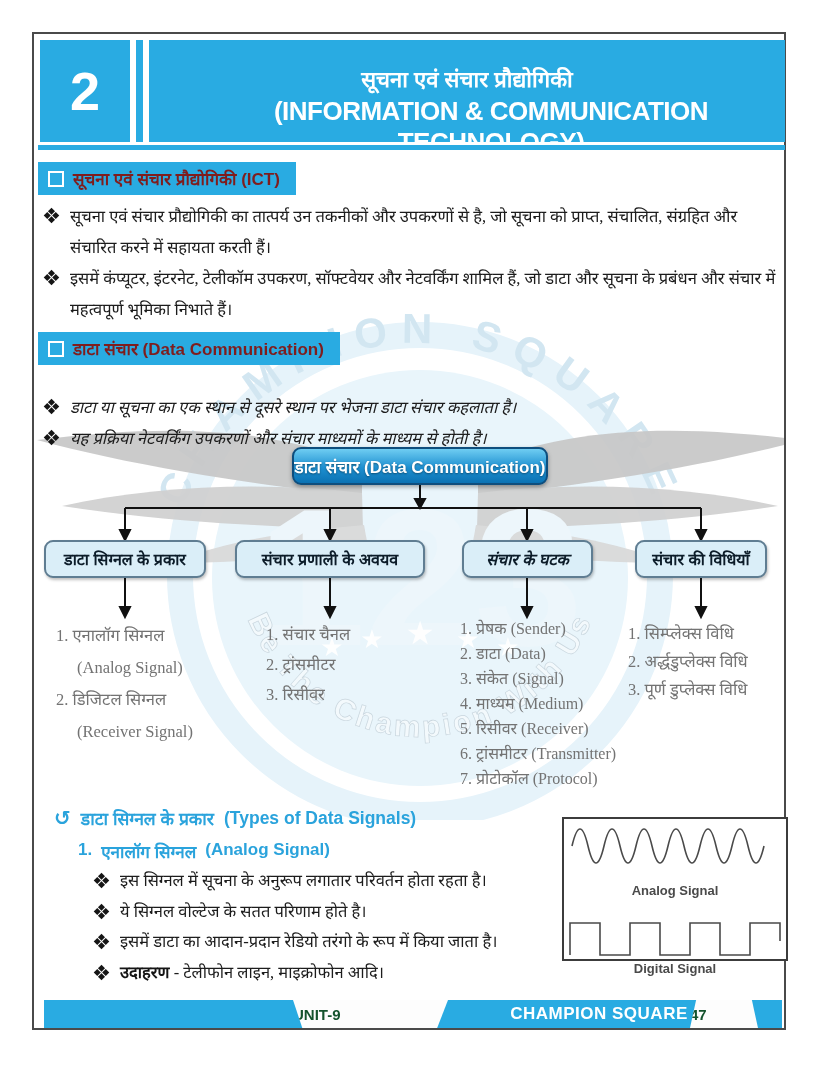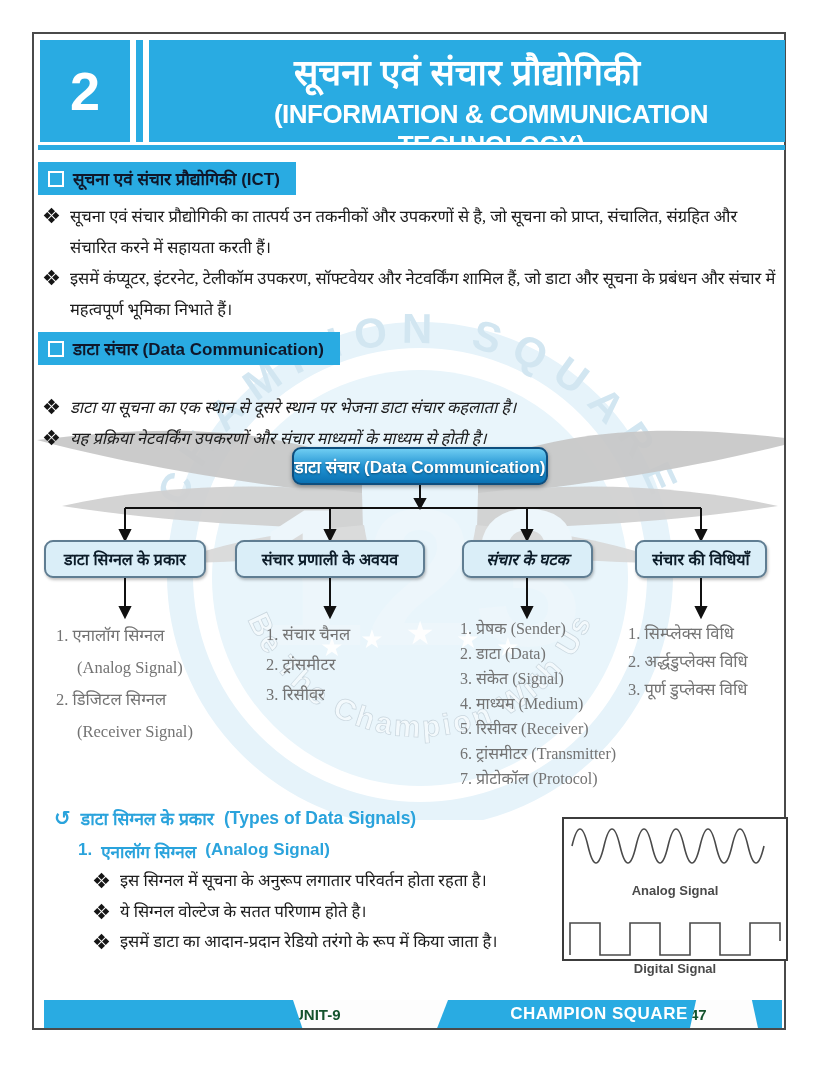--- a/index.html
+++ b/index.html
@@ -7,26 +7,26 @@
         font-family:"Liberation Sans",sans-serif;}
   .abs{position:absolute;}
   
   #frame{left:32px;top:32px;width:754px;height:998px;border:2px solid #4a4a4a;box-sizing:border-box;}
   
   .cyan{background:#29abe2;}
   #chapter-box{left:40px;top:40px;width:90px;height:102px;display:flex;align-items:center;justify-content:center;
                color:#fff;font-size:54px;font-weight:bold;}
   #header-vbar{left:136px;top:40px;width:7px;height:102px;}
   #title-box{left:149px;top:40px;width:636px;height:102px;color:#fff;text-align:center;}
-  #title-hi{font-size:36px;font-weight:bold;margin-top:7px;}
+  #title-hi{font-size:22px;font-weight:bold;margin-top:23px;}
   #title-en{font-size:26px;font-weight:bold;letter-spacing:-0.5px;margin-top:3px;padding-left:48px;}
   #header-sep{left:38px;top:145px;width:747px;height:5px;}
   
   .pill{height:33px;display:inline-flex;align-items:center;gap:9px;padding:0 16px 0 10px;
-        color:#0f172a;font-size:17px;font-weight:bold;white-space:nowrap;}
+        color:#7f1d1d;font-size:17px;font-weight:bold;white-space:nowrap;}
   .sq-icon{display:inline-block;width:12px;height:12px;border:2px solid #fff;background:transparent;}
   
   .b-block{width:742px;font-family:"Liberation Serif",serif;color:#1c1c1c;font-size:16.5px;}
   .b-row{position:relative;padding-left:26px;line-height:31px;}
   .dbullet{position:absolute;left:2px;top:9px;display:inline-grid;grid-template-columns:5px 5px;gap:1px;
            transform:rotate(45deg);}
   .dbullet i{width:5px;height:5px;background:#151515;display:block;}
   
   #flow-node{left:292px;top:447px;width:256px;height:38px;border:2px solid #0f4e7d;border-radius:9px;
              background:linear-gradient(#6fcdf2,#1d8fd0 55%,#0b72b3);box-sizing:border-box;
@@ -259,20 +259,30 @@
     </div>
     <div class="b-row">
       <span class="dbullet">
           <i></i>
           <i></i>
           <i></i>
           <i></i>
         </span>
       <span>इसमें डाटा का आदान-प्रदान रेडियो तरंगो के रूप में किया जाता है।</span>
     </div>
+    <div class="b-row">
+      <span class="dbullet">
+          <i></i>
+          <i></i>
+          <i></i>
+          <i></i>
+        </span>
+      <span class="bold-label">उदाहरण</span>
+      <span>- टेलीफोन लाइन, माइक्रोफोन आदि।</span>
+    </div>
   </div>
 
   <div id="signal-figure" class="abs content">
     <svg width="222" height="158" viewBox="0 0 222 158">
       <path d="M 8 27 q 8 -34 16 0 q 8 34 16 0 q 8 -34 16 0 q 8 34 16 0 q 8 -34 16 0 q 8 34 16 0 q 8 -34 16 0 q 8 34 16 0 q 8 -34 16 0 q 8 34 16 0 q 8 -34 16 0 q 8 34 16 0" fill="none" stroke="#4a4a4a" stroke-width="1.6"></path>
       <text x="111" y="76" text-anchor="middle" font-size="13" font-weight="bold" fill="#4a4a4a" font-family="Liberation Sans, sans-serif">Analog Signal</text>
       <polyline points="6,136 6,104 36,104 36,136 66,136 66,104 96,104 96,136 126,136 126,104 156,104 156,136 186,136 186,104 216,104 216,122" fill="none" stroke="#4a4a4a" stroke-width="1.6"></polyline>
       <text x="111" y="154" text-anchor="middle" font-size="13" font-weight="bold" fill="#4a4a4a" font-family="Liberation Sans, sans-serif">Digital Signal</text>
     </svg>
   </div>

